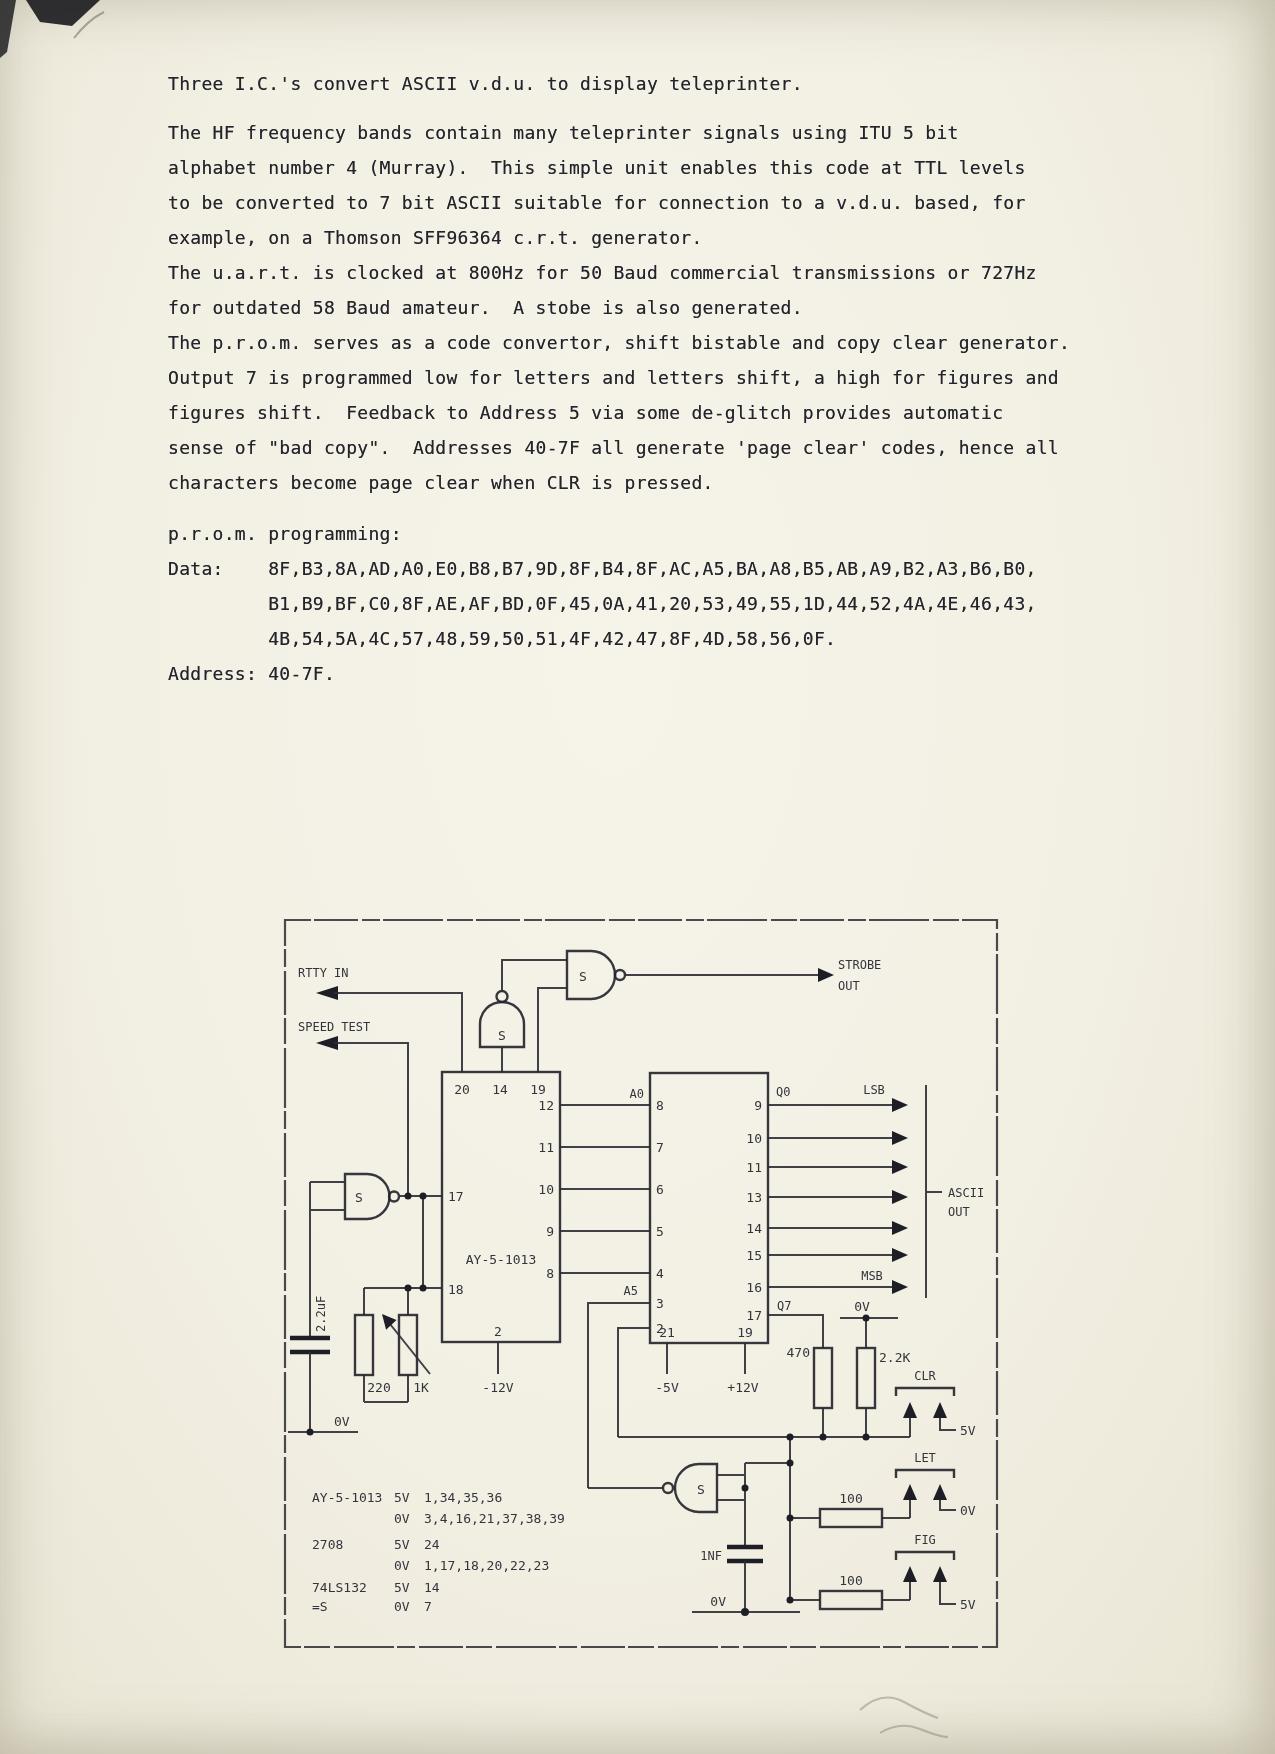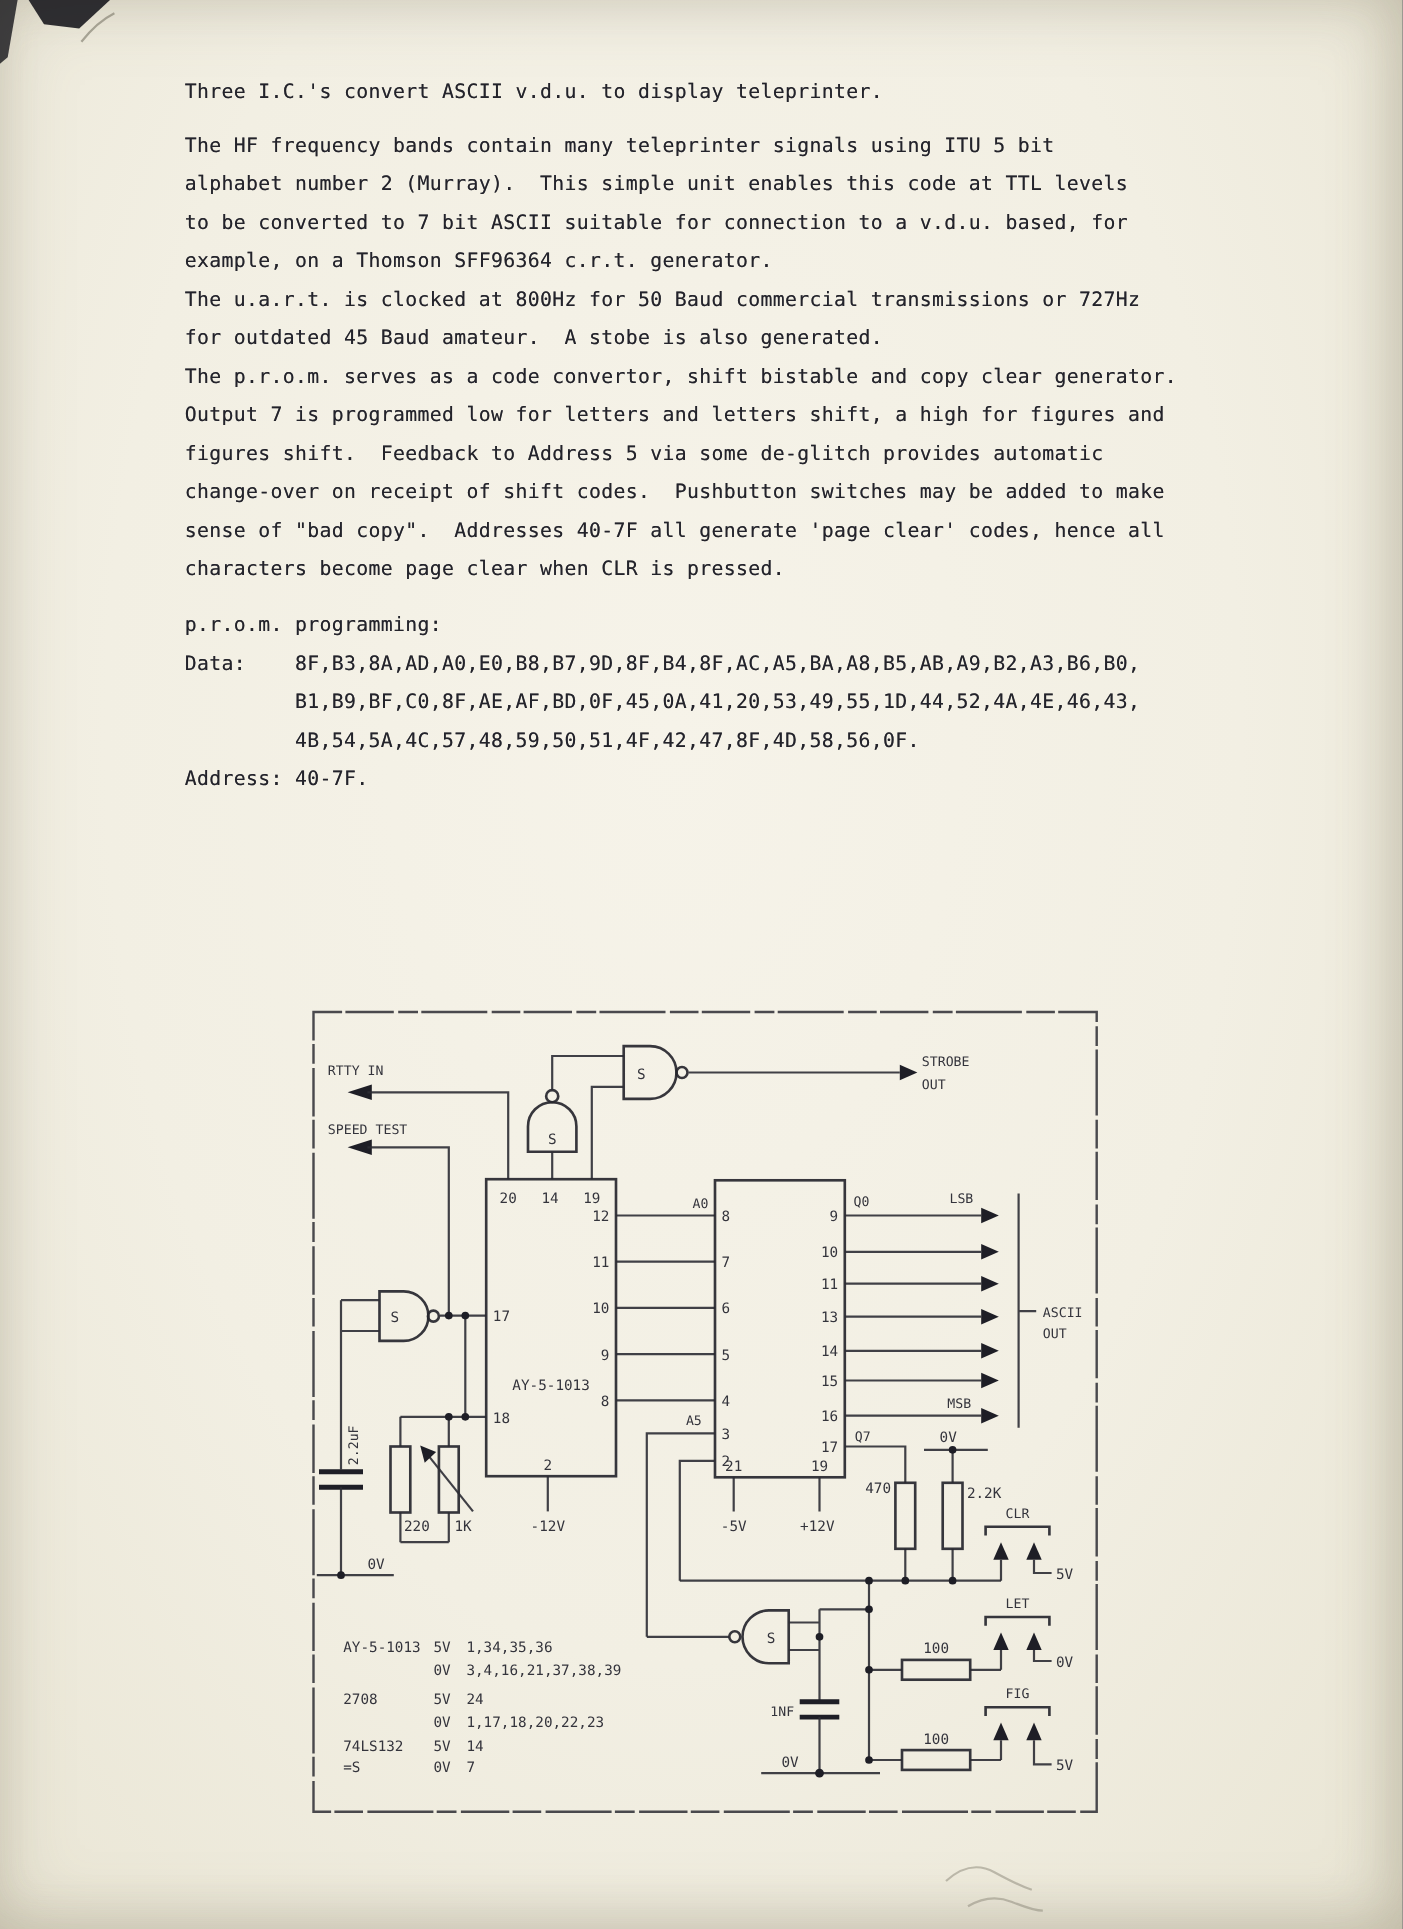--- a/index.html
+++ b/index.html
@@ -49,29 +49,28 @@
   <svg class="mark" style="left:0;top:0" width="150" height="90">
     <polygon points="26,0 100,0 72,26 40,22" fill="#15151a" opacity="0.88"></polygon>
     <polygon points="0,0 16,0 7,52 0,58" fill="#15151a" opacity="0.8"></polygon>
     <path d="M104,12 q-16,8 -30,26" stroke="#7a7668" stroke-width="2" fill="none" opacity="0.6"></path>
   </svg>
 
   <div class="typed">
     <div class="tline title-gap">Three I.C.'s convert ASCII v.d.u. to display teleprinter.</div>
     <div class="para-gap">
       <div class="tline">The HF frequency bands contain many teleprinter signals using ITU 5 bit</div>
-      <div class="tline">alphabet number 2 (Murray).  This simple unit enables this code at TTL levels</div>
+      <div class="tline">alphabet number 4 (Murray).  This simple unit enables this code at TTL levels</div>
       <div class="tline">to be converted to 7 bit ASCII suitable for connection to a v.d.u. based, for</div>
       <div class="tline">example, on a Thomson SFF96364 c.r.t. generator.</div>
       <div class="tline">The u.a.r.t. is clocked at 800Hz for 50 Baud commercial transmissions or 727Hz</div>
-      <div class="tline">for outdated 45 Baud amateur.  A stobe is also generated.</div>
+      <div class="tline">for outdated 58 Baud amateur.  A stobe is also generated.</div>
       <div class="tline">The p.r.o.m. serves as a code convertor, shift bistable and copy clear generator.</div>
       <div class="tline">Output 7 is programmed low for letters and letters shift, a high for figures and</div>
       <div class="tline">figures shift.  Feedback to Address 5 via some de-glitch provides automatic</div>
-      <div class="tline">change-over on receipt of shift codes.  Pushbutton switches may be added to make</div>
       <div class="tline">sense of "bad copy".  Addresses 40-7F all generate 'page clear' codes, hence all</div>
       <div class="tline">characters become page clear when CLR is pressed.</div>
     </div>
     <div>
       <div class="tline">p.r.o.m. programming:</div>
       <div class="tline">Data:    8F,B3,8A,AD,A0,E0,B8,B7,9D,8F,B4,8F,AC,A5,BA,A8,B5,AB,A9,B2,A3,B6,B0,</div>
       <div class="tline">         B1,B9,BF,C0,8F,AE,AF,BD,0F,45,0A,41,20,53,49,55,1D,44,52,4A,4E,46,43,</div>
       <div class="tline">         4B,54,5A,4C,57,48,59,50,51,4F,42,47,8F,4D,58,56,0F.</div>
       <div class="tline">Address: 40-7F.</div>
     </div>

